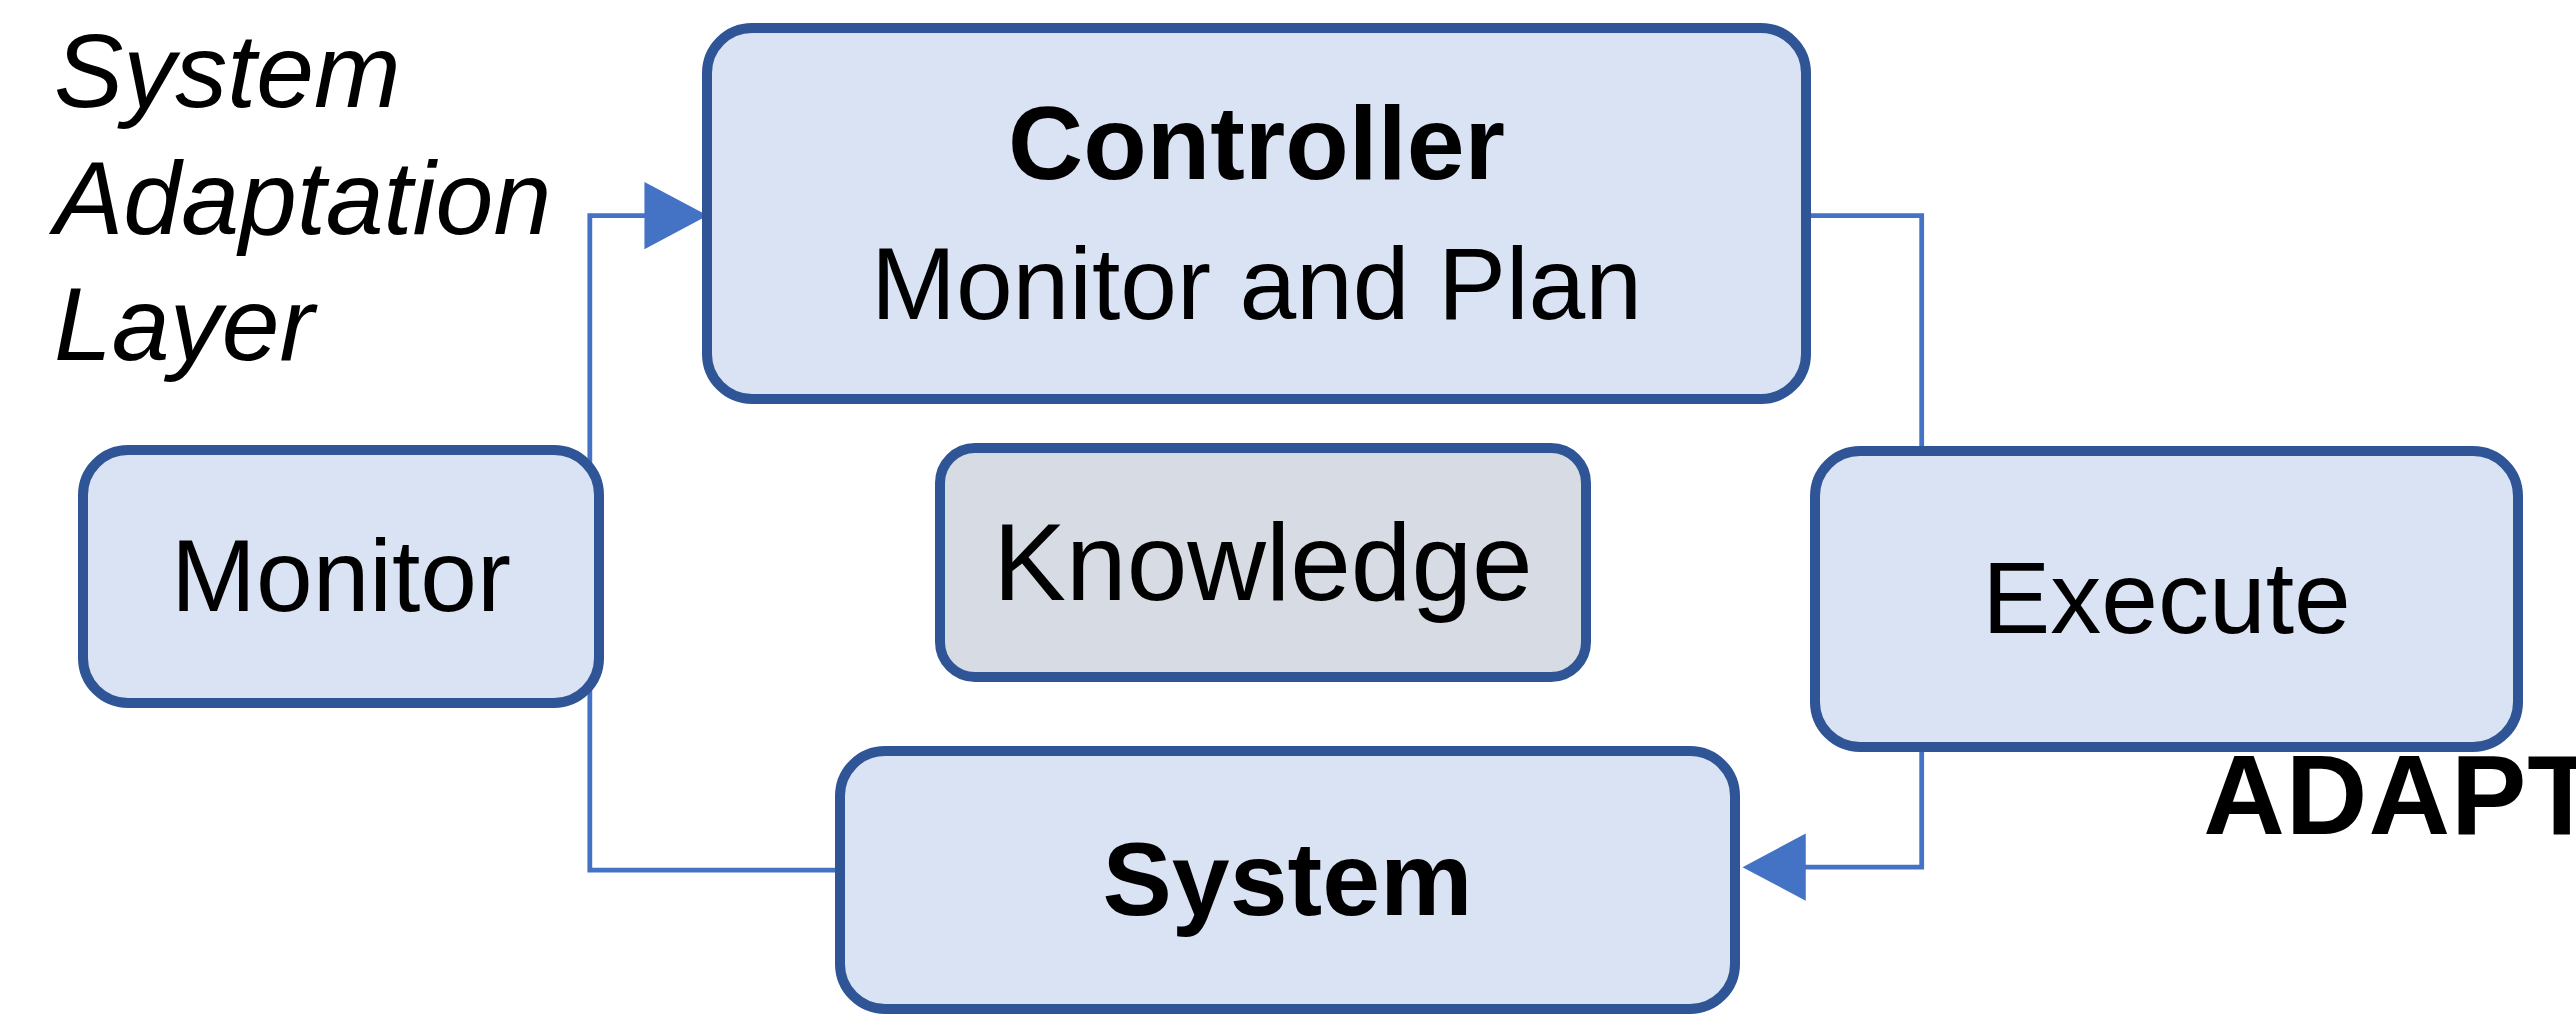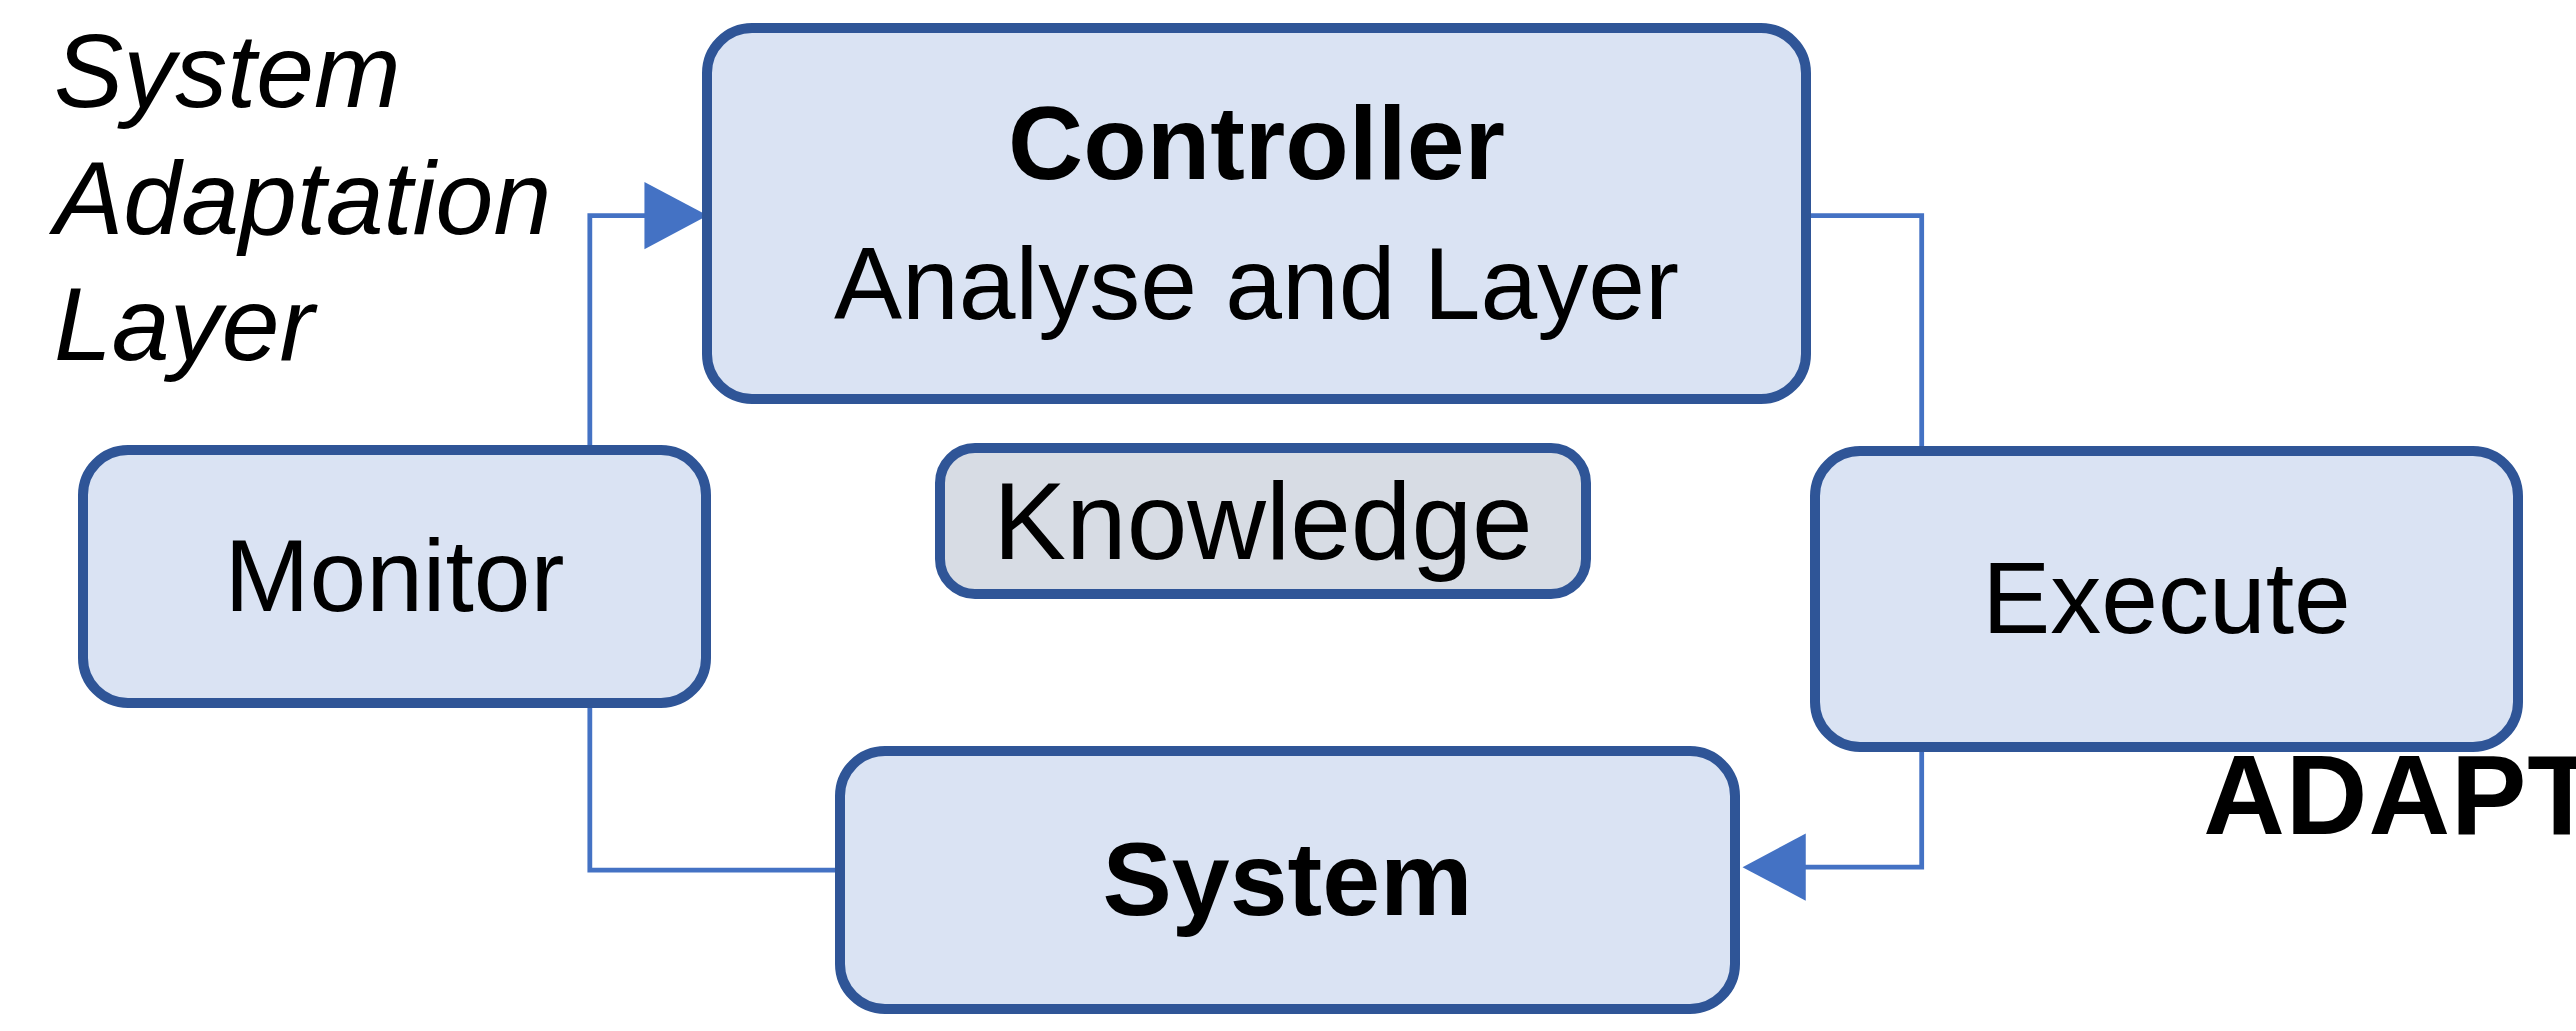--- a/index.html
+++ b/index.html
@@ -41,22 +41,22 @@
     border: 10.5px solid var(--node-border);
     border-radius: 50px;
     display: flex;
     flex-direction: column;
     align-items: center;
     justify-content: center;
     text-align: center;
   }
   .node-gray { background: var(--node-fill-gray); border-radius: 40px; }
   .node-controller { left: 671px;  top: 23px;  width: 1109px; height: 381px; gap: 33px; }
-  .node-knowledge  { left: 904px;  top: 443px; width: 656px;  height: 156px; }
-  .node-monitor    { left: 47px;   top: 445px; width: 633px;  height: 263px; }
+  .node-knowledge  { left: 904px;  top: 443px; width: 656px;  height: 239px; }
+  .node-monitor    { left: 47px;   top: 445px; width: 526px;  height: 263px; }
   .node-execute    { left: 1779px; top: 446px; width: 713px;  height: 306px; }
   .node-system     { left: 804px;  top: 746px; width: 905px;  height: 268px; }
   .node-title    { font-size: 104px; font-weight: bold; line-height: 1.05; }
   .node-subtitle { font-size: 102px; font-weight: normal; line-height: 1.05; }
   .node-label    { font-size: 102px; font-weight: normal; line-height: 1.05; }
   .node-label-bold { font-size: 104px; font-weight: bold; line-height: 1.05; }
   .node-knowledge .node-label { font-size: 109px; }
   .layer-label {
     position: absolute;
     left: 23px; top: 7.7px;
@@ -89,21 +89,21 @@
     <polyline class="connector-line" points="1855,225 1973,225 1973,905 1846,905"></polyline>
     <polygon class="arrowhead" points="1786,905 1852,870 1852,940"></polygon>
   </svg>
 
   <div class="layer-label">System
 Adaptation
 Layer</div>
 
   <div class="node node-controller">
     <div class="node-title">Controller</div>
-    <div class="node-subtitle">Analyse and Layer</div>
+    <div class="node-subtitle">Monitor and Plan</div>
   </div>
 
   <div class="node node-gray node-knowledge">
     <div class="node-label">Knowledge</div>
   </div>
 
   <div class="node node-monitor">
     <div class="node-label">Monitor</div>
   </div>
 

